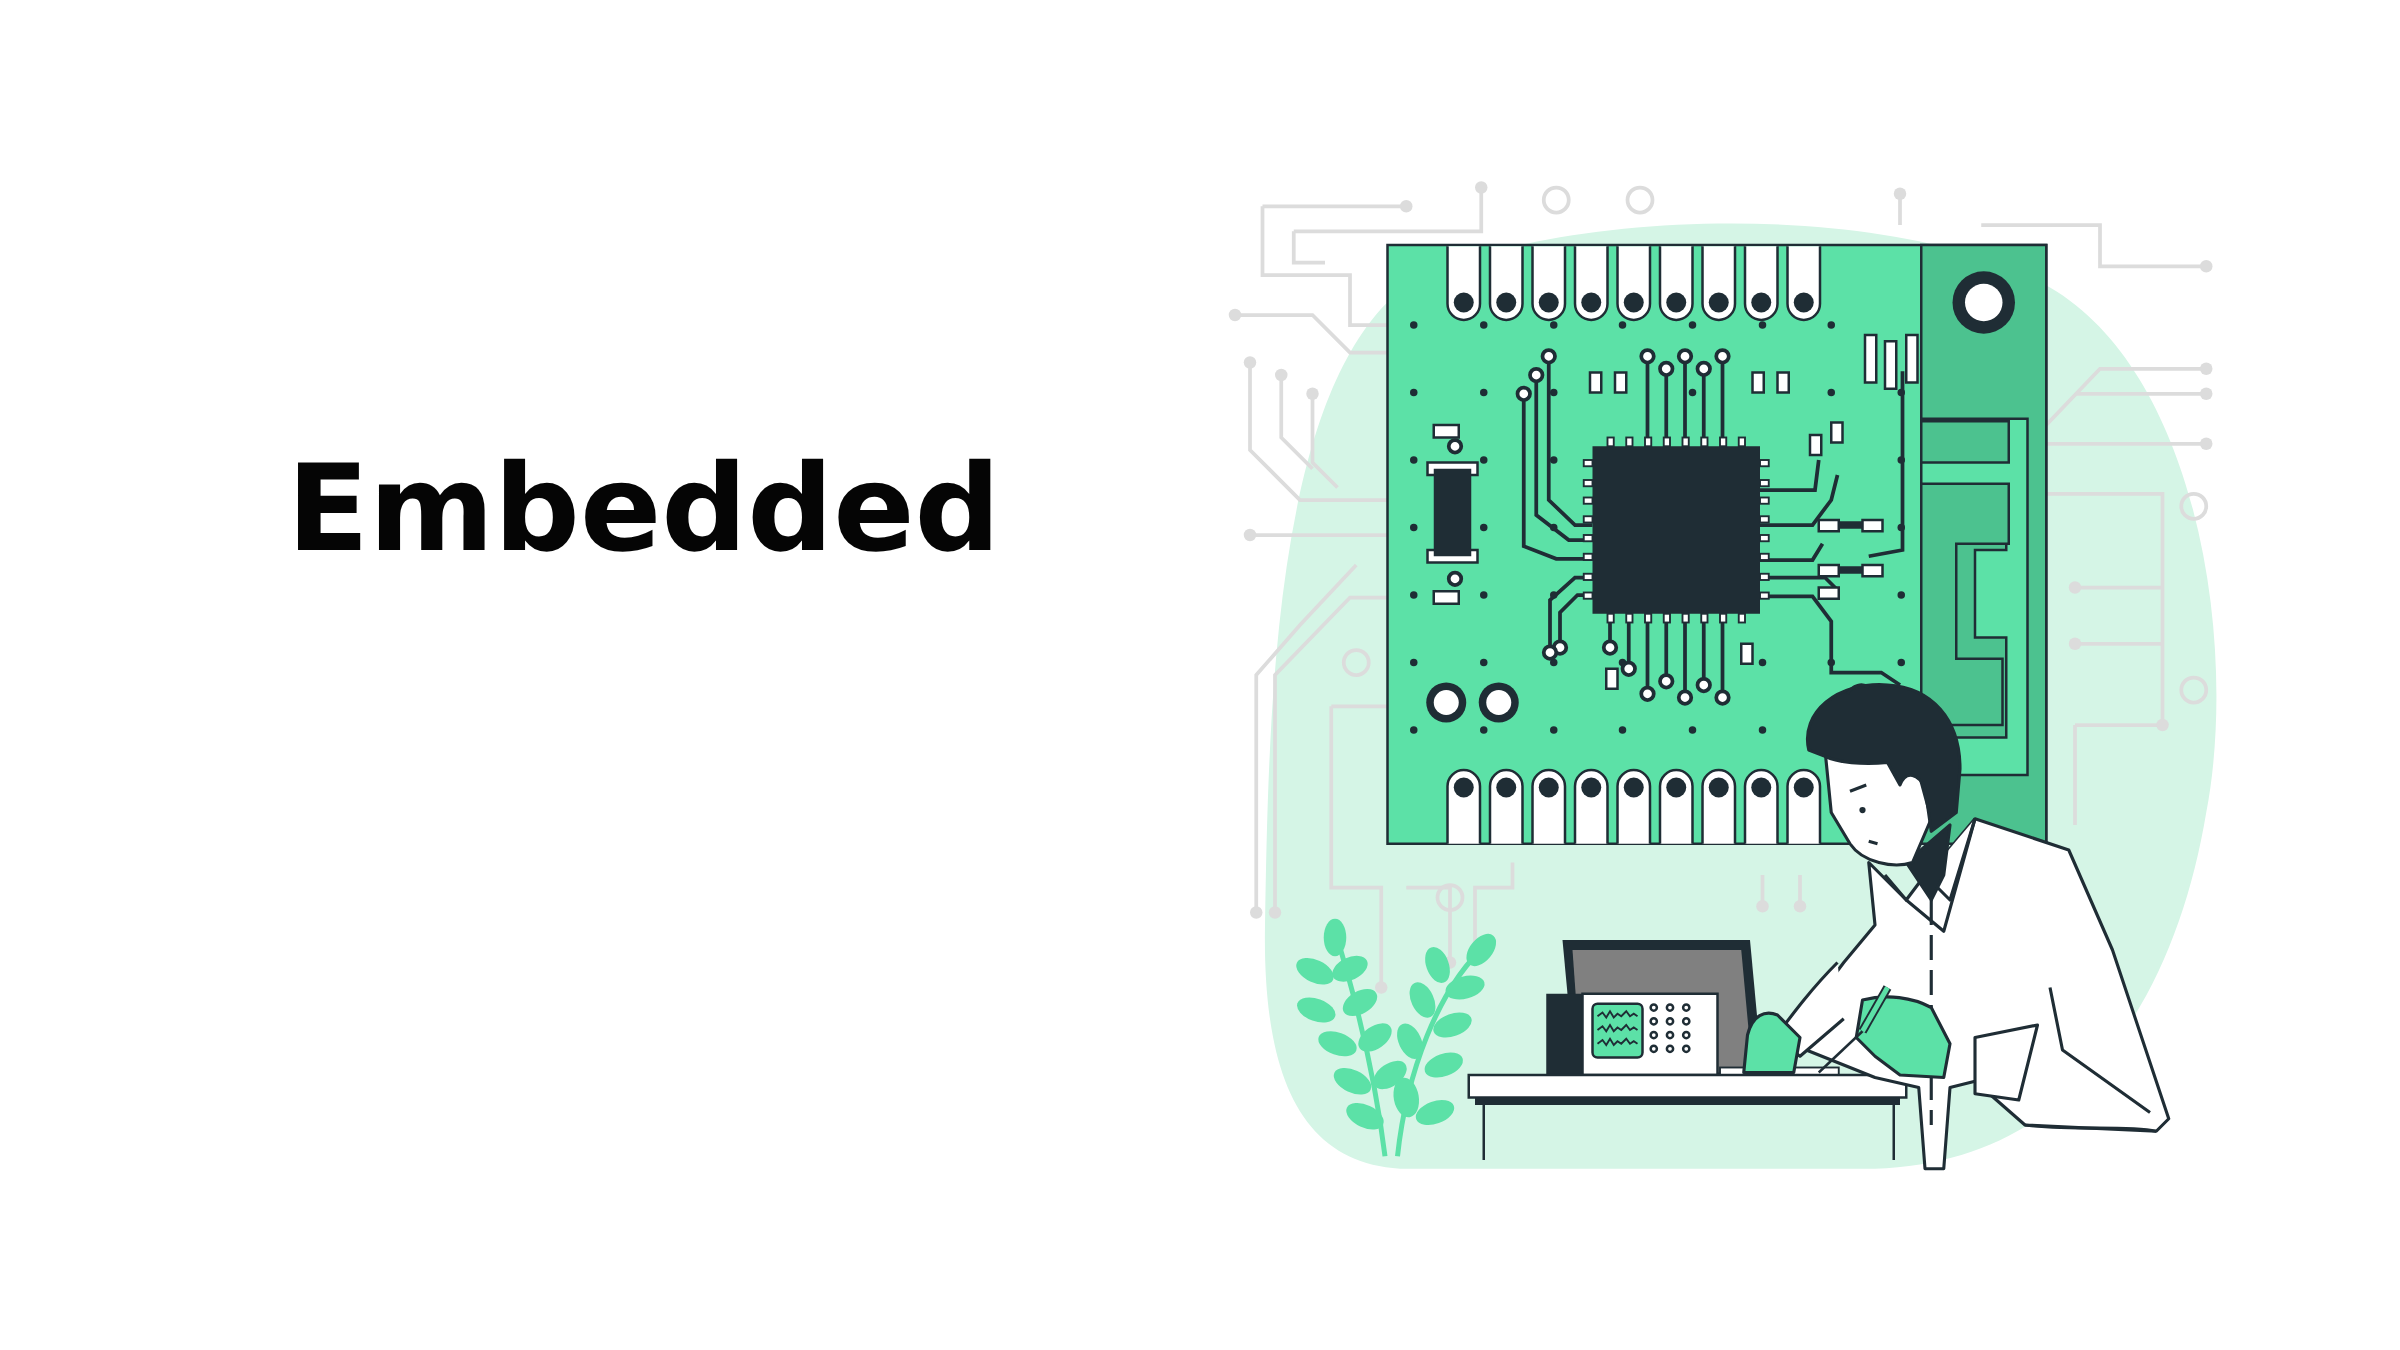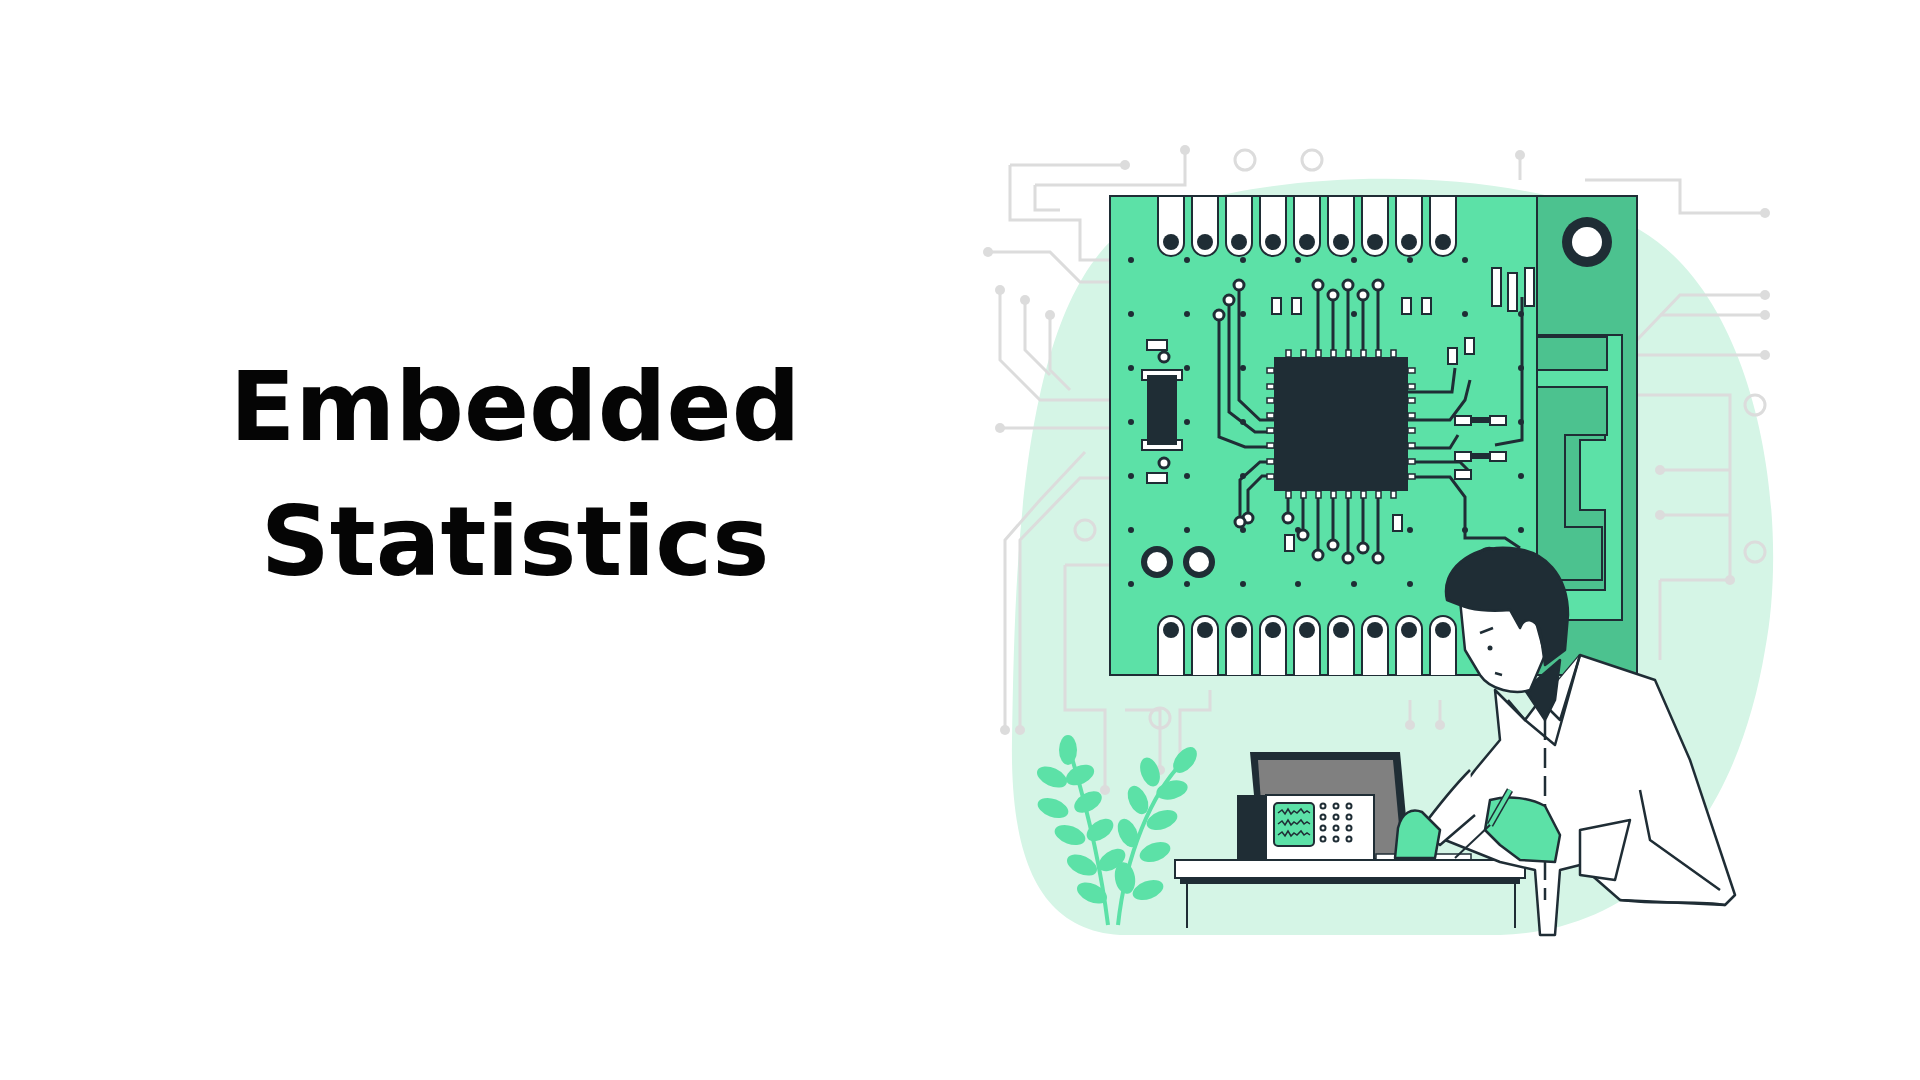--- a/index.html
+++ b/index.html
@@ -12,21 +12,20 @@
       color: #050505; letter-spacing: 0px;
     }
     .title-line { display: block; }
     .illustration { position: absolute; left: 0; top: 0; width: 1920px; height: 1080px; }
   </style>
 </head>
 <body>
 
 <div class="title-block">
   <span class="title-line">Embedded</span>
-  <span class="title-line">Statistics</span>
 </div>
 
 <svg class="illustration" viewBox="0 0 1920 1080" xmlns="http://www.w3.org/2000/svg">
 
   <path d="M1130 225 C1250 165, 1520 160, 1640 230 C1760 300, 1790 520, 1765 650 C1740 800, 1660 930, 1500 935 L1120 935 C1040 930, 1010 860, 1012 740 C1015 560, 1020 300, 1130 225 Z" fill="#d5f5e6"></path>
 
   <g stroke="#dcdcdc" stroke-width="3" fill="none">
     <path d="M1010 165 L1010 220 L1080 220 L1080 260 L1110 260"></path>
     <path d="M1010 165 L1125 165"></path>
     <path d="M1035 185 L1185 185 L1185 150"></path>

